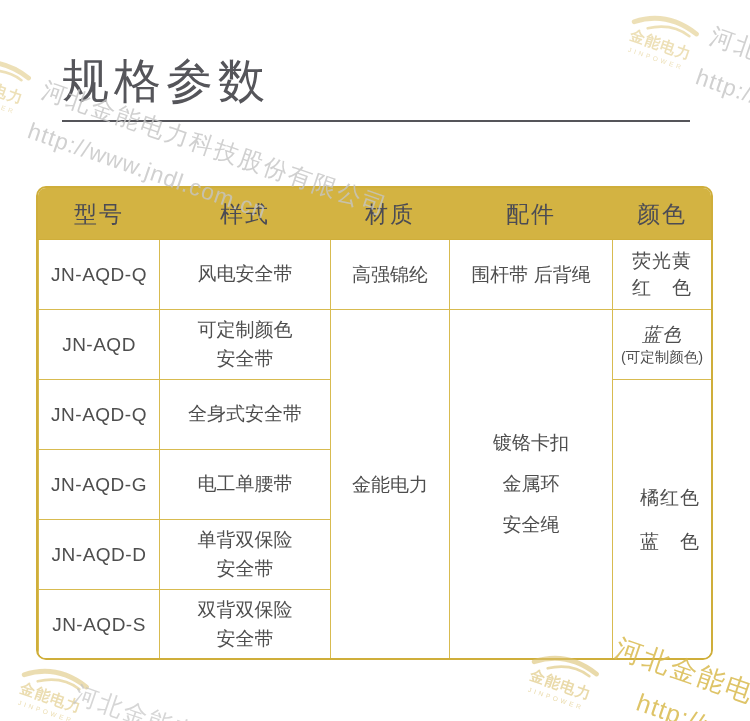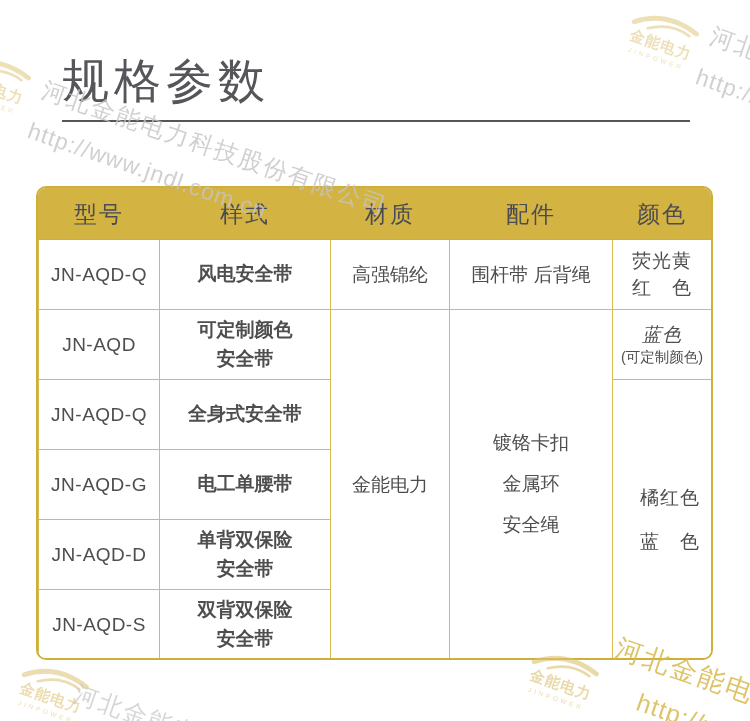--- a/index.html
+++ b/index.html
@@ -32,21 +32,21 @@
     border:1px solid #d8bb50; text-align:center; vertical-align:middle;
     font-size:19px; color:#4e4e4e;
   }
   .spec-table thead th {
     height:51px; background:#d3b342; color:#4b4b54;
     font-size:23px; font-weight:500; letter-spacing:2px;
     border-color:#d3b342; border-bottom:1px solid #cfae3a;
   }
   .spec-table tbody td { height:70px; background:#fff; }
   .pre { white-space:pre-line; }
-  .cell-style { line-height:1.5;font-weight:bold; }
+  .cell-style { line-height:1.5; }
   .cell-model { font-size:20px; letter-spacing:0.5px; }
   .cell-acc-merged { line-height:2.15; }
   .cell-color-top { line-height:1.4; letter-spacing:1px; }
   .cell-color-merged { line-height:2.3; letter-spacing:1px;padding-left:16px; }
   .color-note { display:block; font-size:14.5px; margin-top:0; letter-spacing:0; }
   .cell-color-blue-main { display:block; font-size:19px; letter-spacing:1px;font-style:italic; }
 
   
   .wm { position:absolute; pointer-events:none; transform-origin:left top; transform:rotate(19deg); z-index:2; }
   .wm-text { color:#c5c5c5; opacity:0.8; }

